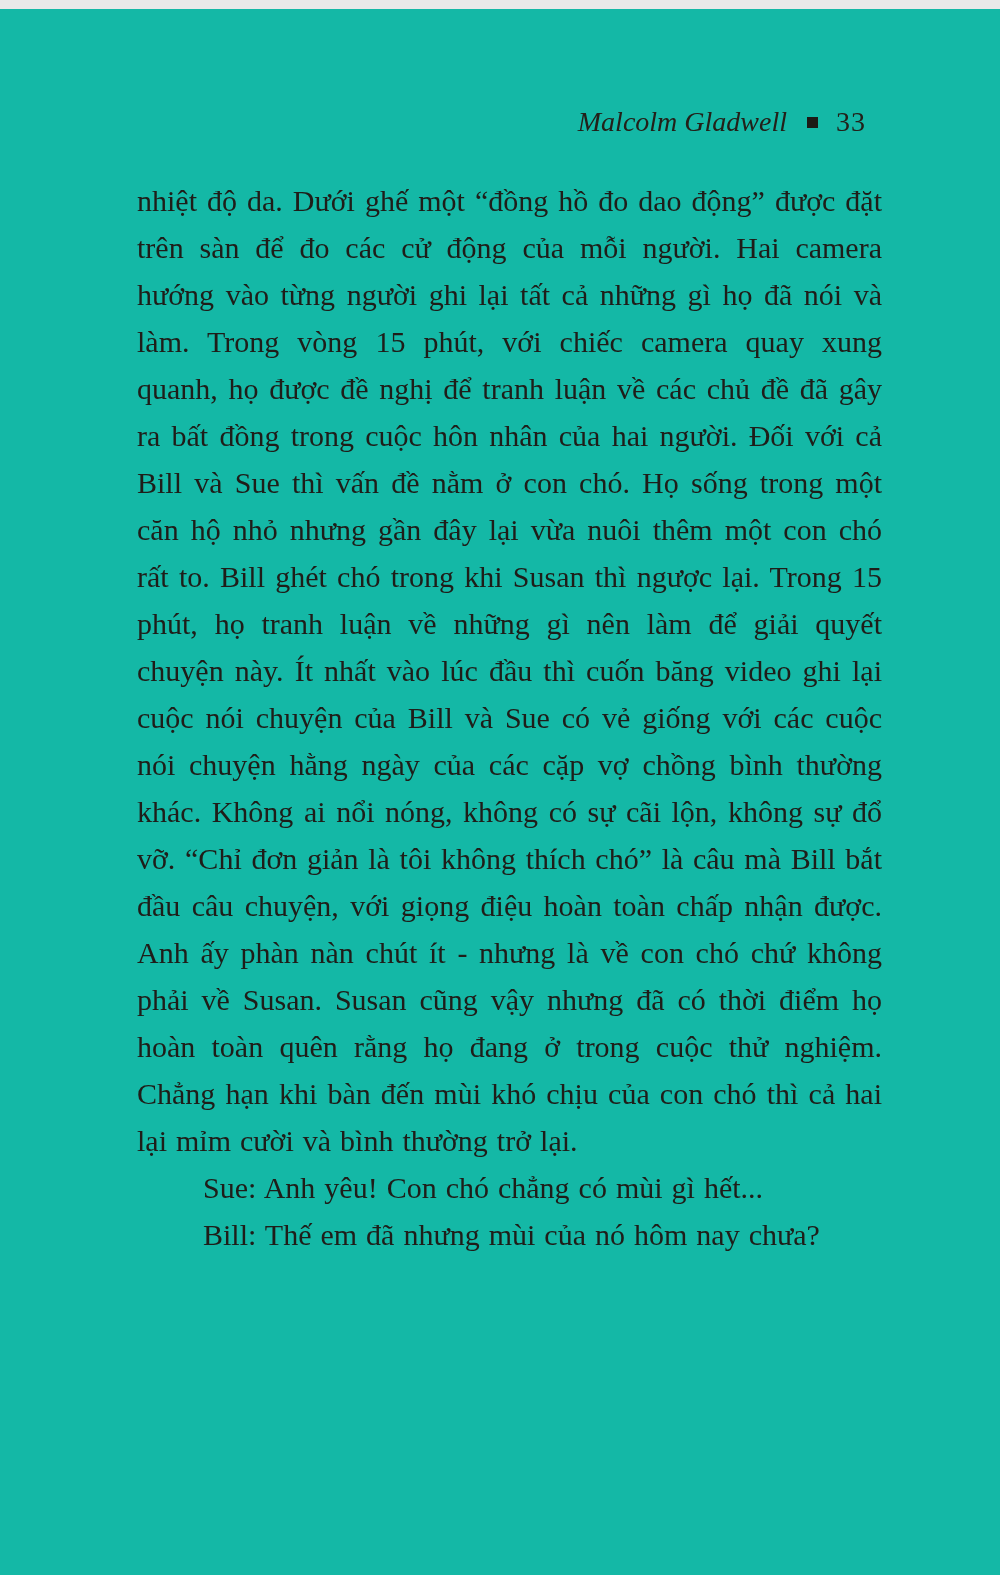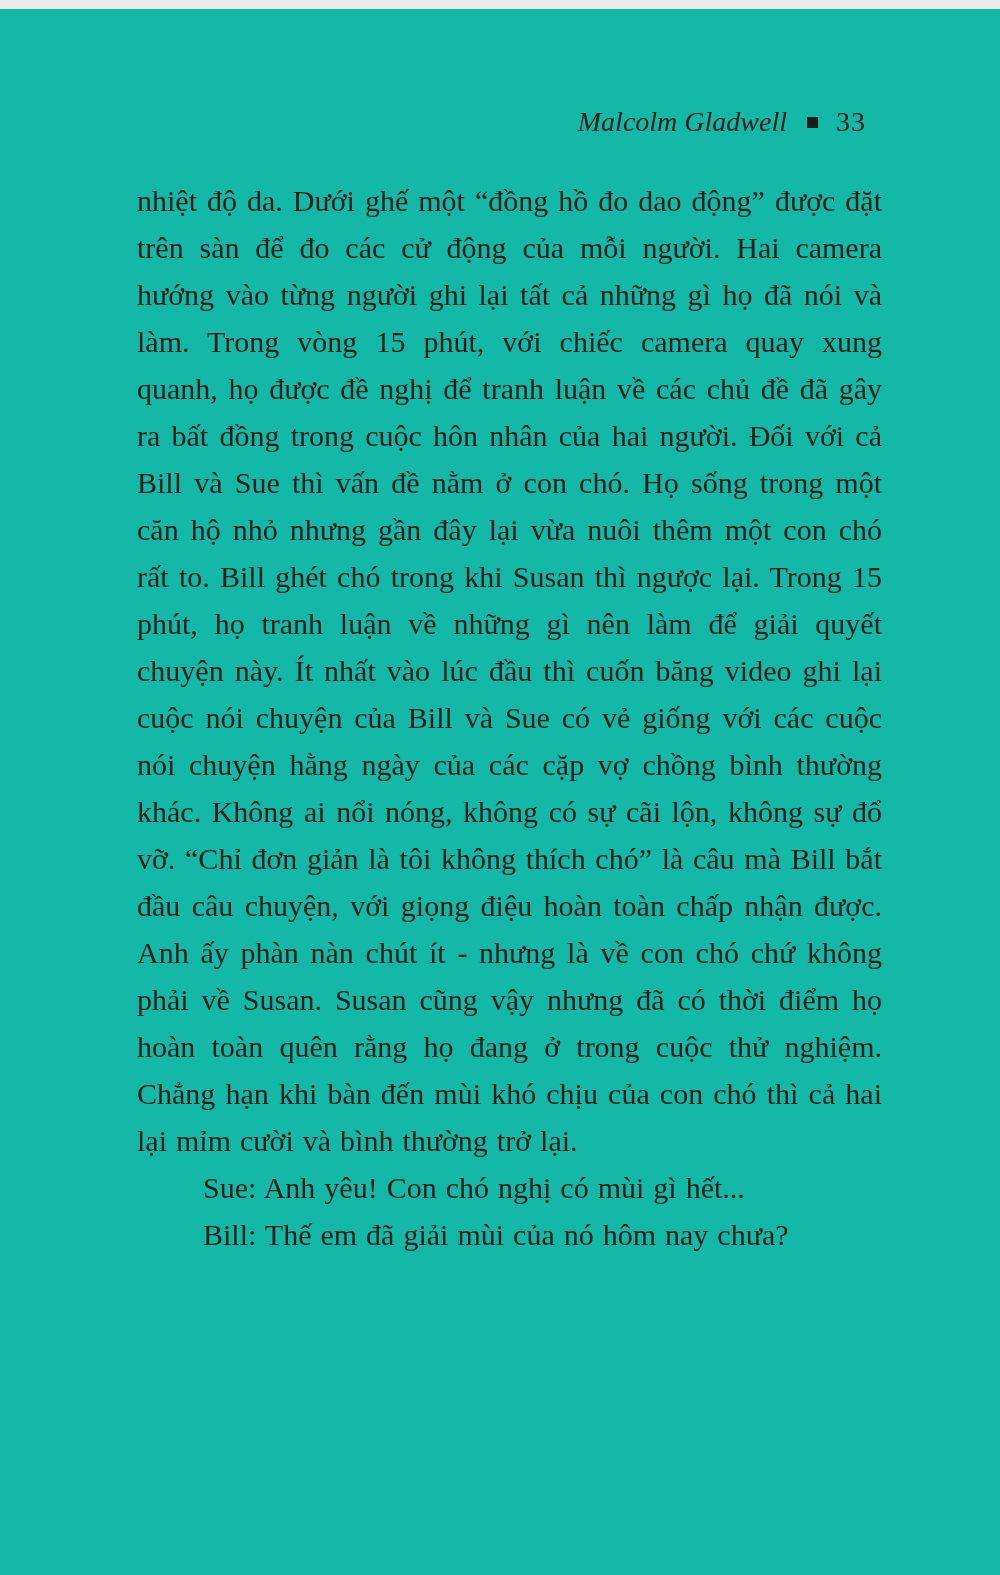--- a/index.html
+++ b/index.html
@@ -65,17 +65,17 @@
 <body>
 
 <div class="page">
 
   <div class="running-head">
     <span class="author">Malcolm Gladwell</span><span class="sq"></span><span class="pagenum">33</span>
   </div>
 
   <div class="page-body">
     <p class="main">nhiệt độ da. Dưới ghế một “đồng hồ đo dao động” được đặt trên sàn để đo các cử động của mỗi người. Hai camera hướng vào từng người ghi lại tất cả những gì họ đã nói và làm. Trong vòng 15 phút, với chiếc camera quay xung quanh, họ được đề nghị để tranh luận về các chủ đề đã gây ra bất đồng trong cuộc hôn nhân của hai người. Đối với cả Bill và Sue thì vấn đề nằm ở con chó. Họ sống trong một căn hộ nhỏ nhưng gần đây lại vừa nuôi thêm một con chó rất to. Bill ghét chó trong khi Susan thì ngược lại. Trong 15 phút, họ tranh luận về những gì nên làm để giải quyết chuyện này. Ít nhất vào lúc đầu thì cuốn băng video ghi lại cuộc nói chuyện của Bill và Sue có vẻ giống với các cuộc nói chuyện hằng ngày của các cặp vợ chồng bình thường khác. Không ai nổi nóng, không có sự cãi lộn, không sự đổ vỡ. “Chỉ đơn giản là tôi không thích chó” là câu mà Bill bắt đầu câu chuyện, với giọng điệu hoàn toàn chấp nhận được. Anh ấy phàn nàn chút ít - nhưng là về con chó chứ không phải về Susan. Susan cũng vậy nhưng đã có thời điểm họ hoàn toàn quên rằng họ đang ở trong cuộc thử nghiệm. Chẳng hạn khi bàn đến mùi khó chịu của con chó thì cả hai lại mỉm cười và bình thường trở lại.</p>
-    <p class="indent">Sue: Anh yêu! Con chó nghị có mùi gì hết...</p>
-    <p class="indent">Bill: Thế em đã giải mùi của nó hôm nay chưa?</p>
+    <p class="indent">Sue: Anh yêu! Con chó chẳng có mùi gì hết...</p>
+    <p class="indent">Bill: Thế em đã nhưng mùi của nó hôm nay chưa?</p>
   </div>
 
 </div>
 
 </body></html>

